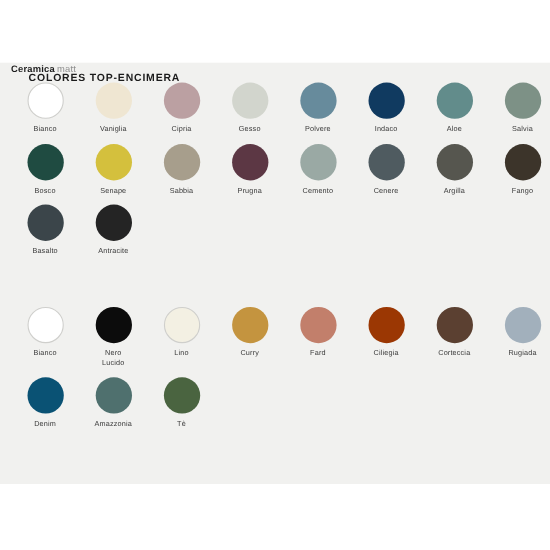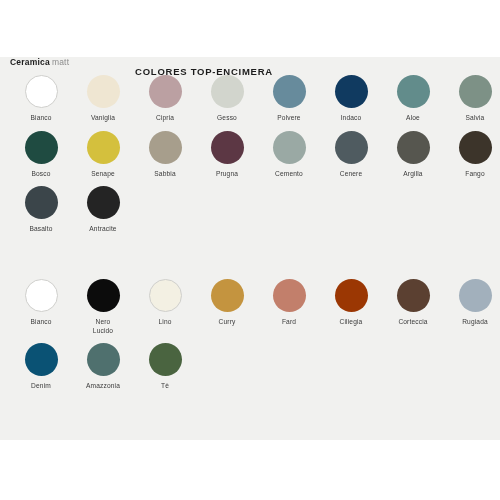--- a/index.html
+++ b/index.html
@@ -58,25 +58,25 @@
     color: #8d8d8d;
     margin-left: 2px;
   }
 
   
   #chart-title {
     position: absolute;
     left: 0;
     top: 9px;
     width: 408px;
-    text-align: center;
     font-size: 9.5px;
     font-weight: 700;
     letter-spacing: 0.75px;
     color: #1b1b1b;
+    padding-left: 26px;
     box-sizing: border-box;
   }
 
   .rows {
     margin-top: 8px;
   }
 
   .swatch-row {
     display: flex;
     padding-left: 10px;

